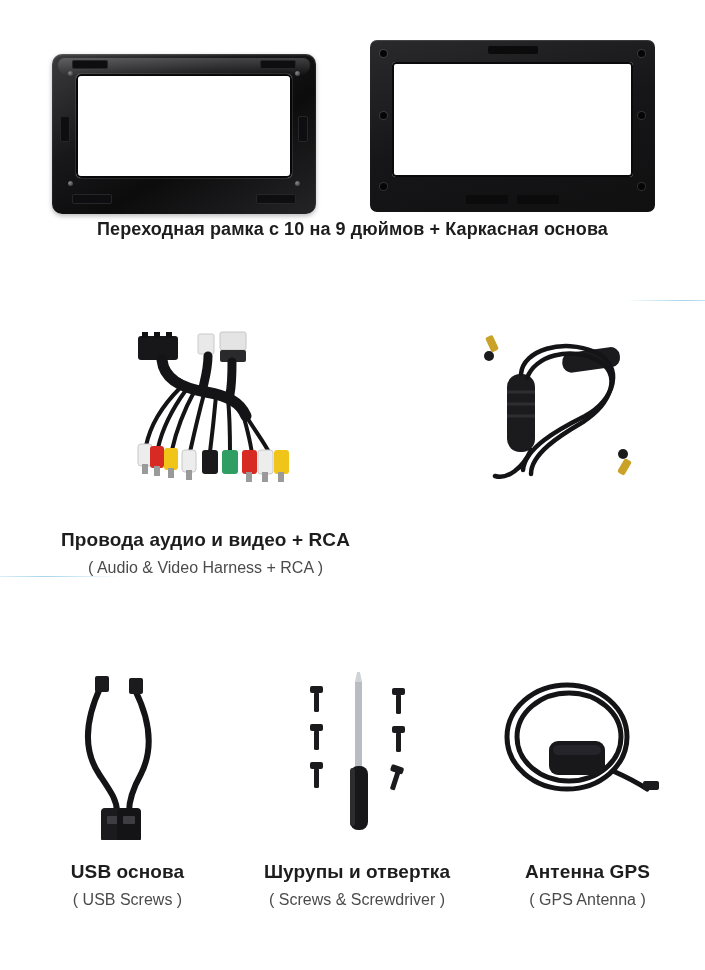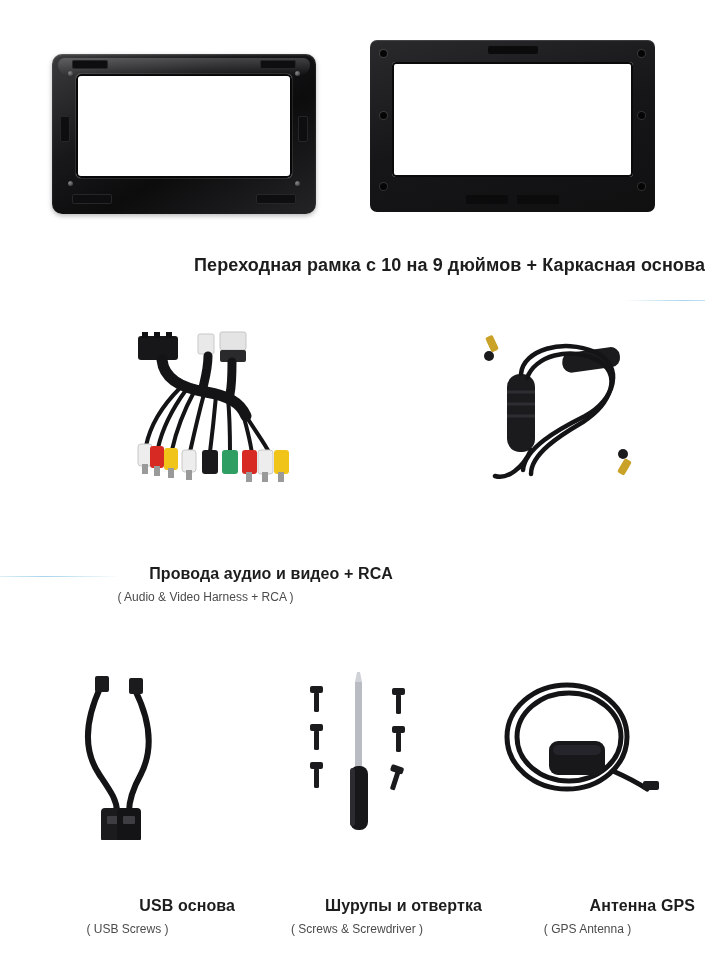--- a/index.html
+++ b/index.html
@@ -19,38 +19,37 @@
     height: 970px;
     background: #ffffff;
   }
 
   
   .section {
     position: absolute;
     box-sizing: border-box;
   }
   .caption-ru {
-    text-align: right;
+    text-align: center;
     font-size: 18px;
     font-weight: bold;
     color: #1d1d1d;
     letter-spacing: .1px;
     line-height: 1.25;
-    margin-top: 36px;
   }
   .caption-en {
     text-align: center;
     font-size: 18px;
     font-weight: normal;
     color: #4b4b4b;
     line-height: 1.3;
     margin-top: 6px;
   }
-  .caption-small-ru { font-size: 16px; }
-  .caption-small-en { font-size: 12px; }
+  .caption-small-ru { font-size: 19px; }
+  .caption-small-en { font-size: 16px; }
 
   
   .faint-line {
     position: absolute;
     height: 1px;
     background: linear-gradient(to right, rgba(120,190,225,0), rgba(120,190,225,.65), rgba(120,190,225,0));
   }
 
   
   .frames-row {

